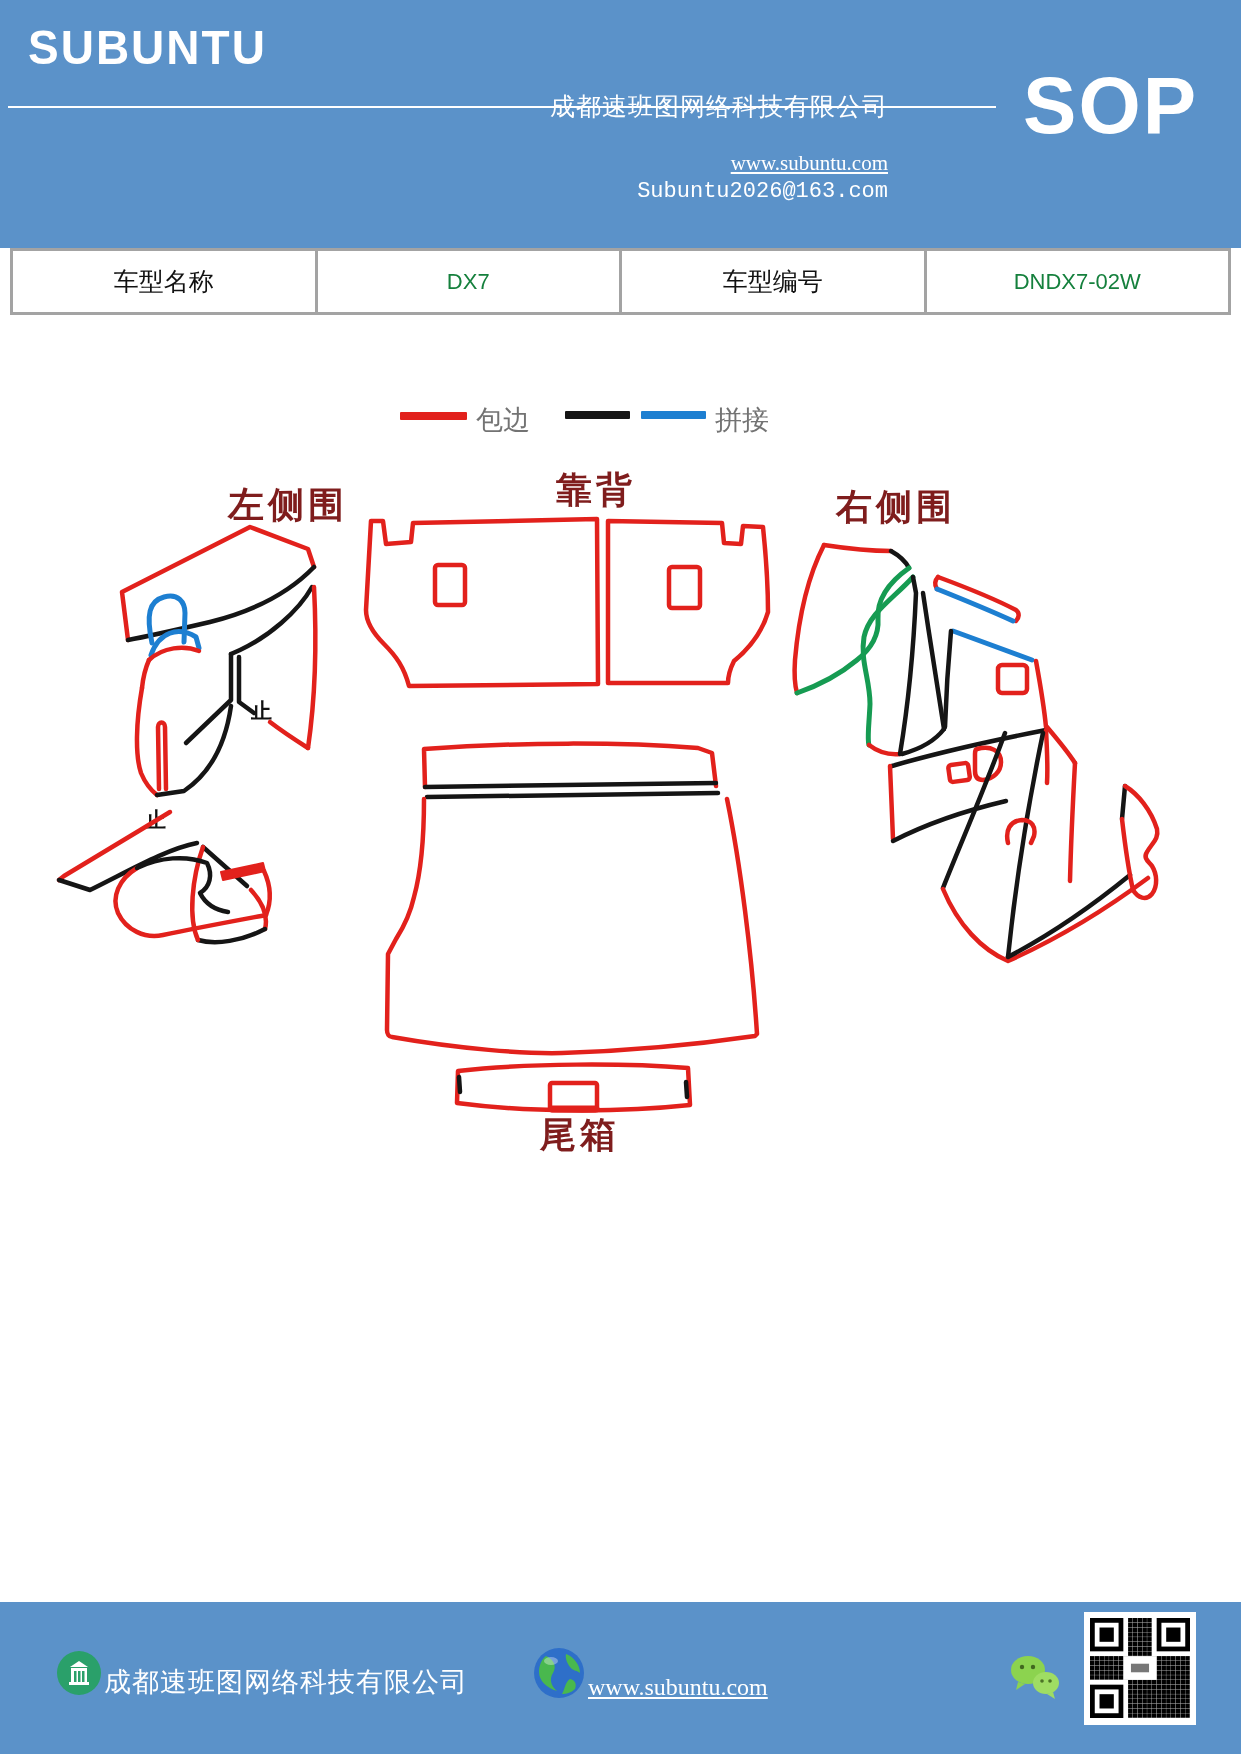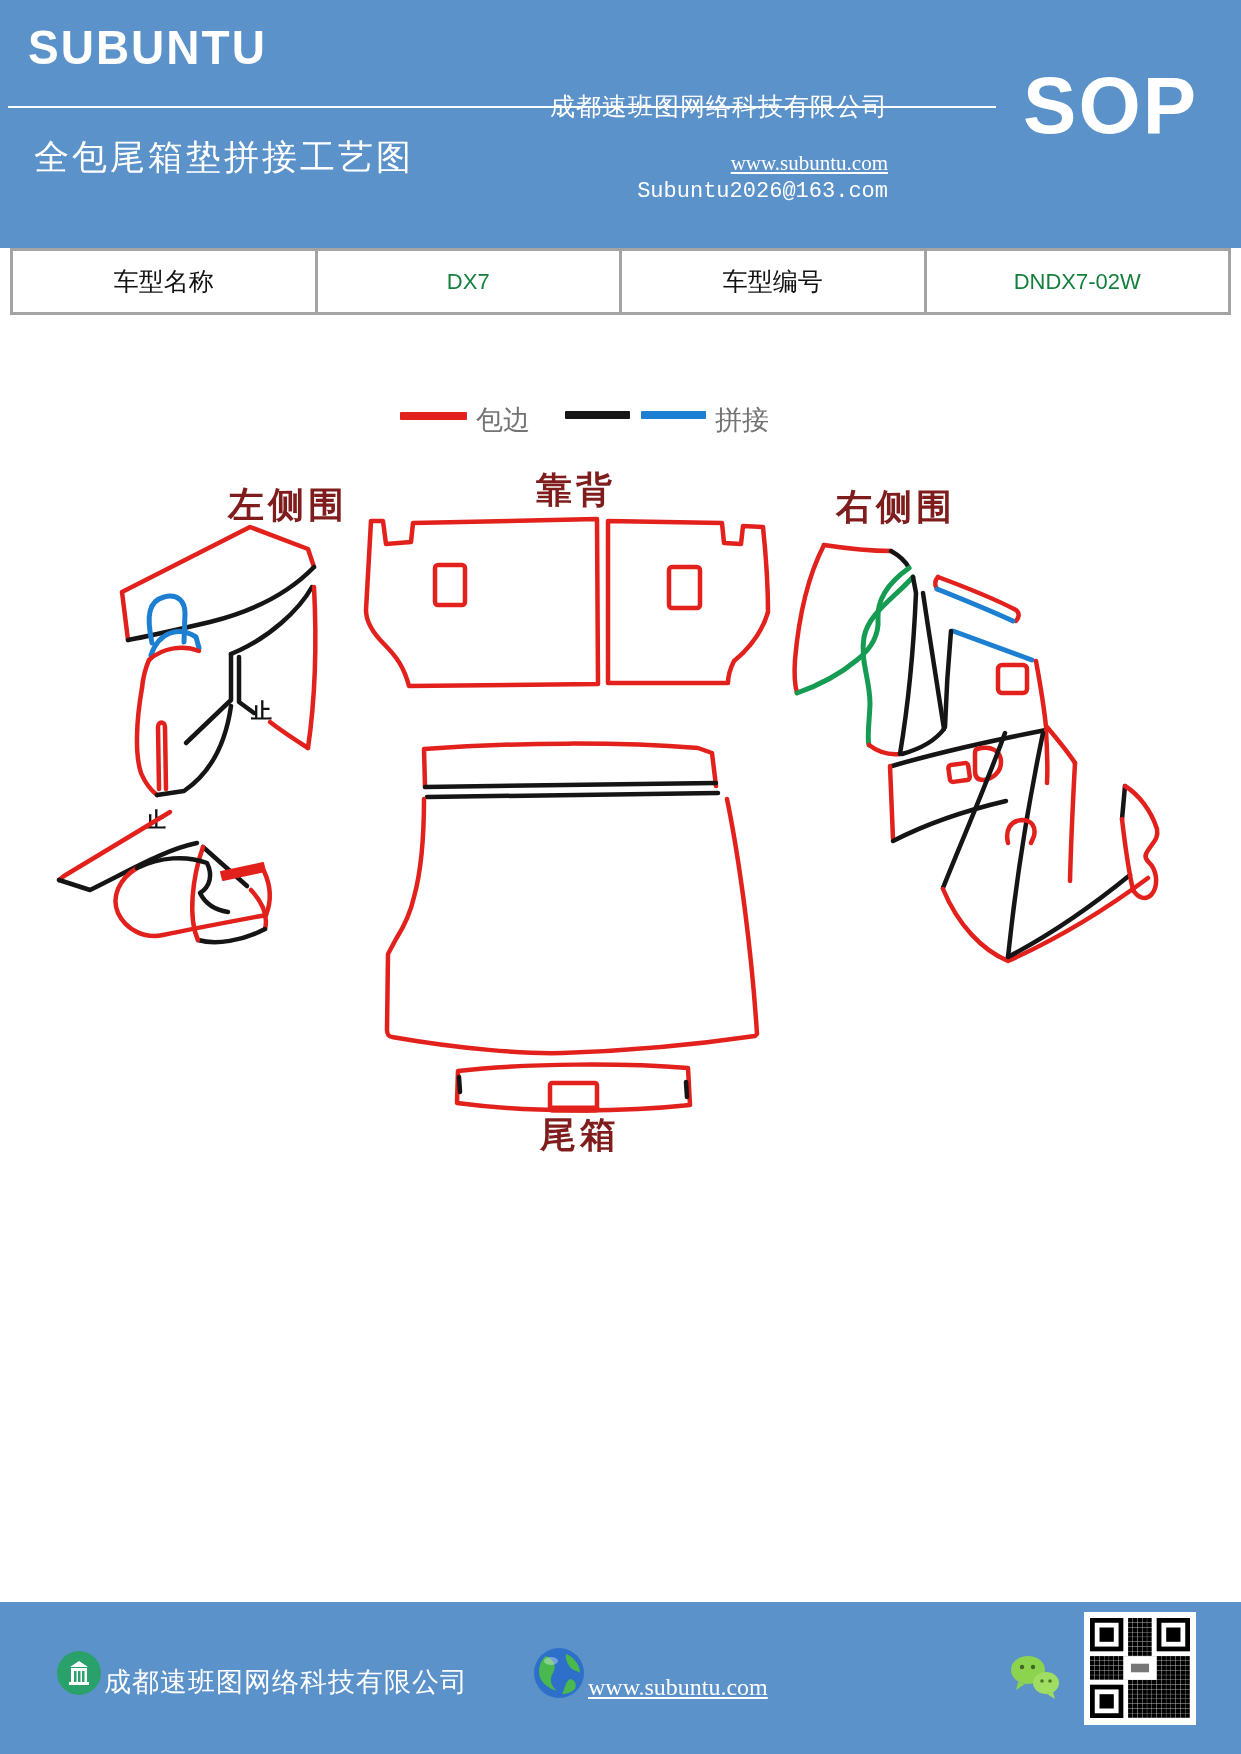--- a/index.html
+++ b/index.html
@@ -47,21 +47,20 @@
   .qr-wrap{position:absolute;left:1084px;top:10px;width:112px;height:113px;background:#fff;}
 </style>
 </head>
 <body>
 
 <div class="page">
 
   <div class="header">
     <div class="logo">SUBUNTU</div>
     <div class="header-rule"></div>
-    <div class="doc-title">全包尾箱垫拼接工艺图</div>
     <div class="h-company">成都速班图网络科技有限公司</div>
     <div class="h-site">www.subuntu.com</div>
     <div class="h-mail">Subuntu2026@163.com</div>
     <div class="sop">SOP</div>
   </div>
 
   <table class="info">
     <tbody>
         <tr>
       <td class="lab">车型名称</td>
@@ -72,21 +71,21 @@
   </tbody>
     </table>
 
   <div class="legend-bar" style="left:400px;top:412px;width:67px;background:#e2211c;"></div>
   <div class="legend-text" style="left:476px;top:402px;">包边</div>
   <div class="legend-bar" style="left:565px;top:411px;width:65px;background:#151515;"></div>
   <div class="legend-bar" style="left:641px;top:411px;width:65px;background:#1d7fd1;"></div>
   <div class="legend-text" style="left:715px;top:402px;">拼接</div>
 
   <div class="dia-label" style="left:228px;top:481px;">左侧围</div>
-  <div class="dia-label" style="left:536px;top:466px;">靠背</div>
+  <div class="dia-label" style="left:556px;top:466px;">靠背</div>
   <div class="dia-label" style="left:836px;top:483px;">右侧围</div>
   <div class="dia-label" style="left:540px;top:1111px;">尾箱</div>
   <div class="stop-mark" style="left:251px;top:697px;">止</div>
   <div class="stop-mark" style="left:145px;top:806px;">止</div>
 
   <svg id="art" width="1241" height="1754" viewBox="0 0 1241 1754">
 
     <g>
       <path class="r" d="M128,640 L122,592 L250,527 L308,549 L314,567"></path>
       <path class="k" d="M314,567 C288,594 250,612 210,622 C180,629 150,636 128,640"></path>

